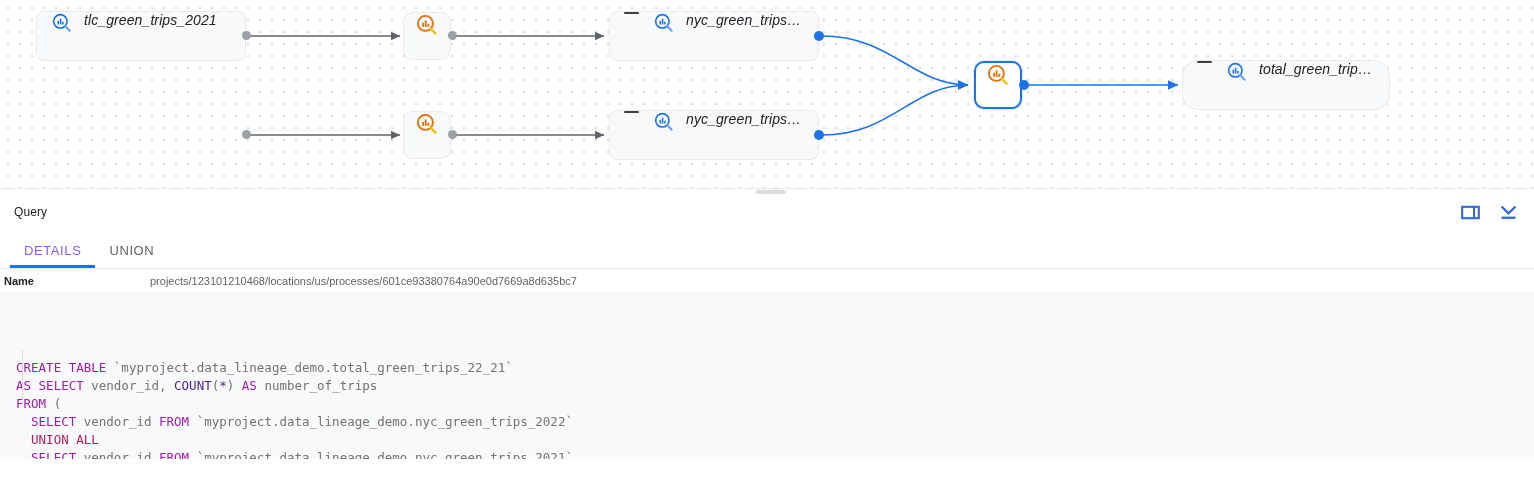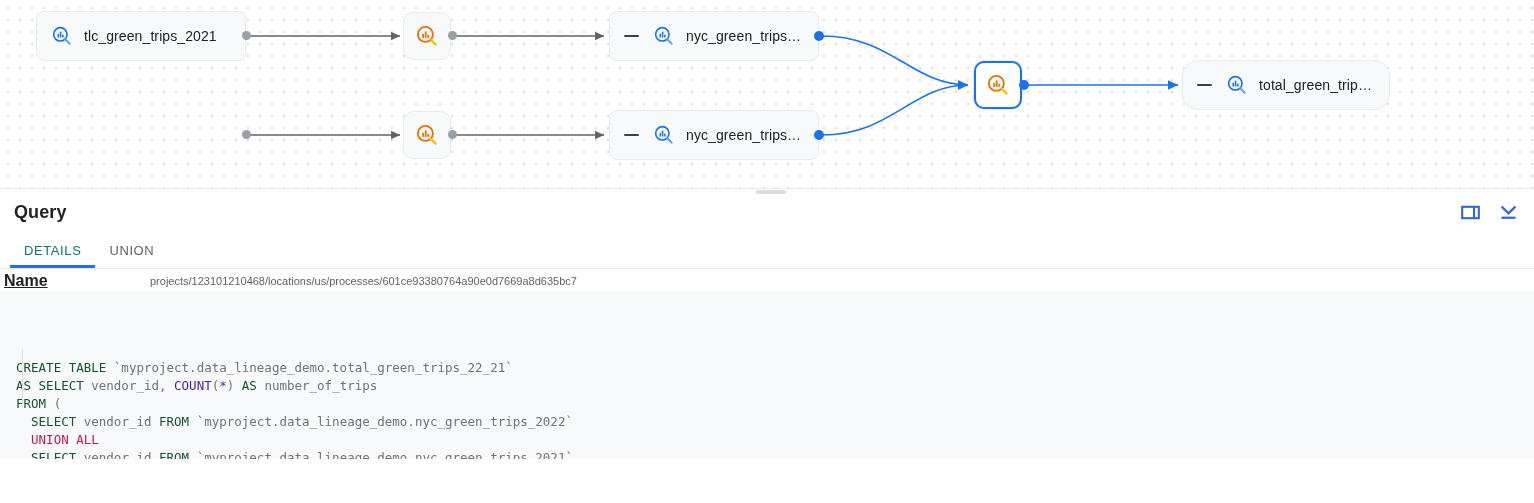--- a/index.html
+++ b/index.html
@@ -17,25 +17,26 @@
     background-color: #ffffff;
     background-image: radial-gradient(circle, #dadce0 1px, transparent 1.2px);
     background-size: 12px 12px;
     background-position: 2px 2px;
     overflow: hidden;
   }
   #edge-layer { position: absolute; inset: 0; width: 1534px; height: 188px; pointer-events: none; }
 
   .node {
     position: absolute;
-    display: flex; align-items: center;
+    display: flex; align-items: flex-start;
     background: #f8f9fa;
     border: 1px solid #e8eaed;
     border-radius: 8px;
     height: 50px;
+    font-style: italic;
   }
   .node.table-node { padding: 0 14px; }
   .node-label {
     font-size: 14px; color: #202124; letter-spacing: .1px;
     white-space: nowrap; overflow: hidden; text-overflow: ellipsis;
   }
   .collapse-dash {
     display: inline-block; width: 15px; height: 2px;
     background: #3c4043; border-radius: 1px; flex: none;
     margin-right: 14px;
@@ -60,52 +61,52 @@
     position: absolute; left: 756px; top: 190px;
     width: 30px; height: 4px; border-radius: 2px; background: #dadce0;
   }
 
   
   #query-panel { position: relative; width: 1534px; border-top: 1px solid #e8eaed; }
   #panel-header {
     height: 46px; display: flex; align-items: center;
     padding: 0 14px 0 14px;
   }
-  #panel-title { font-size: 18px; color: #202124; font-weight: 700; letter-spacing: .1px; }
+  #panel-title { font-size: 12px; color: #202124; font-weight: 400; letter-spacing: .1px; }
   #panel-actions { margin-left: auto; display: flex; align-items: center; gap: 14px; }
   .panel-icon-btn {
     width: 24px; height: 24px; display: flex; align-items: center; justify-content: center;
     cursor: pointer;
   }
 
   #tabs {
     display: flex; align-items: flex-end; height: 34px;
     border-bottom: 1px solid #e8eaed; padding-left: 10px;
   }
   .tab {
     font-size: 13px; font-weight: 500; letter-spacing: .6px;
     padding: 0 14px; height: 34px; line-height: 34px; cursor: pointer;
     color: #5f6368;
   }
-  .tab.active { color: #0f766e; box-shadow: inset 0 -3px 0 #1a73e8; }
+  .tab.active { color: #8b5cf6; box-shadow: inset 0 -3px 0 #1a73e8; }
 
   .kv-row { display: flex; height: 24px; align-items: center; border-bottom: 1px solid #f1f3f4; }
-  .kv-key { width: 150px; padding-left: 4px; font-size: 16px; font-weight: 700; color: #202124; text-decoration: underline; }
+  .kv-key { width: 150px; padding-left: 4px; font-size: 11px; font-weight: 700; color: #202124; }
   .kv-val { font-size: 11px; color: #5f6368; white-space: nowrap; }
 
   
   #code-block {
     position: relative; width: 1534px; height: 166px;
     background: #f8f9fa; padding: 12px 0 0 16px;
     font-family: "DejaVu Sans Mono", monospace;
     font-size: 12.5px; line-height: 18px;
     white-space: pre; overflow: hidden;
   }
   #code-block .ln { display: block; height: 18px; }
-  .k { color: #14532d; }          
+  .k { color: #a21caf; }          
   .k-dim { color: #be185d; }         
   .fn2 { color: #4c1d95; }        
   .pl { color: #737373; }         
   .indent-guide {
     position: absolute; left: 22px; top: 57px; width: 1px; height: 54px; background: #dadce0;
   }
 </style>
 </head>
 <body>
 

